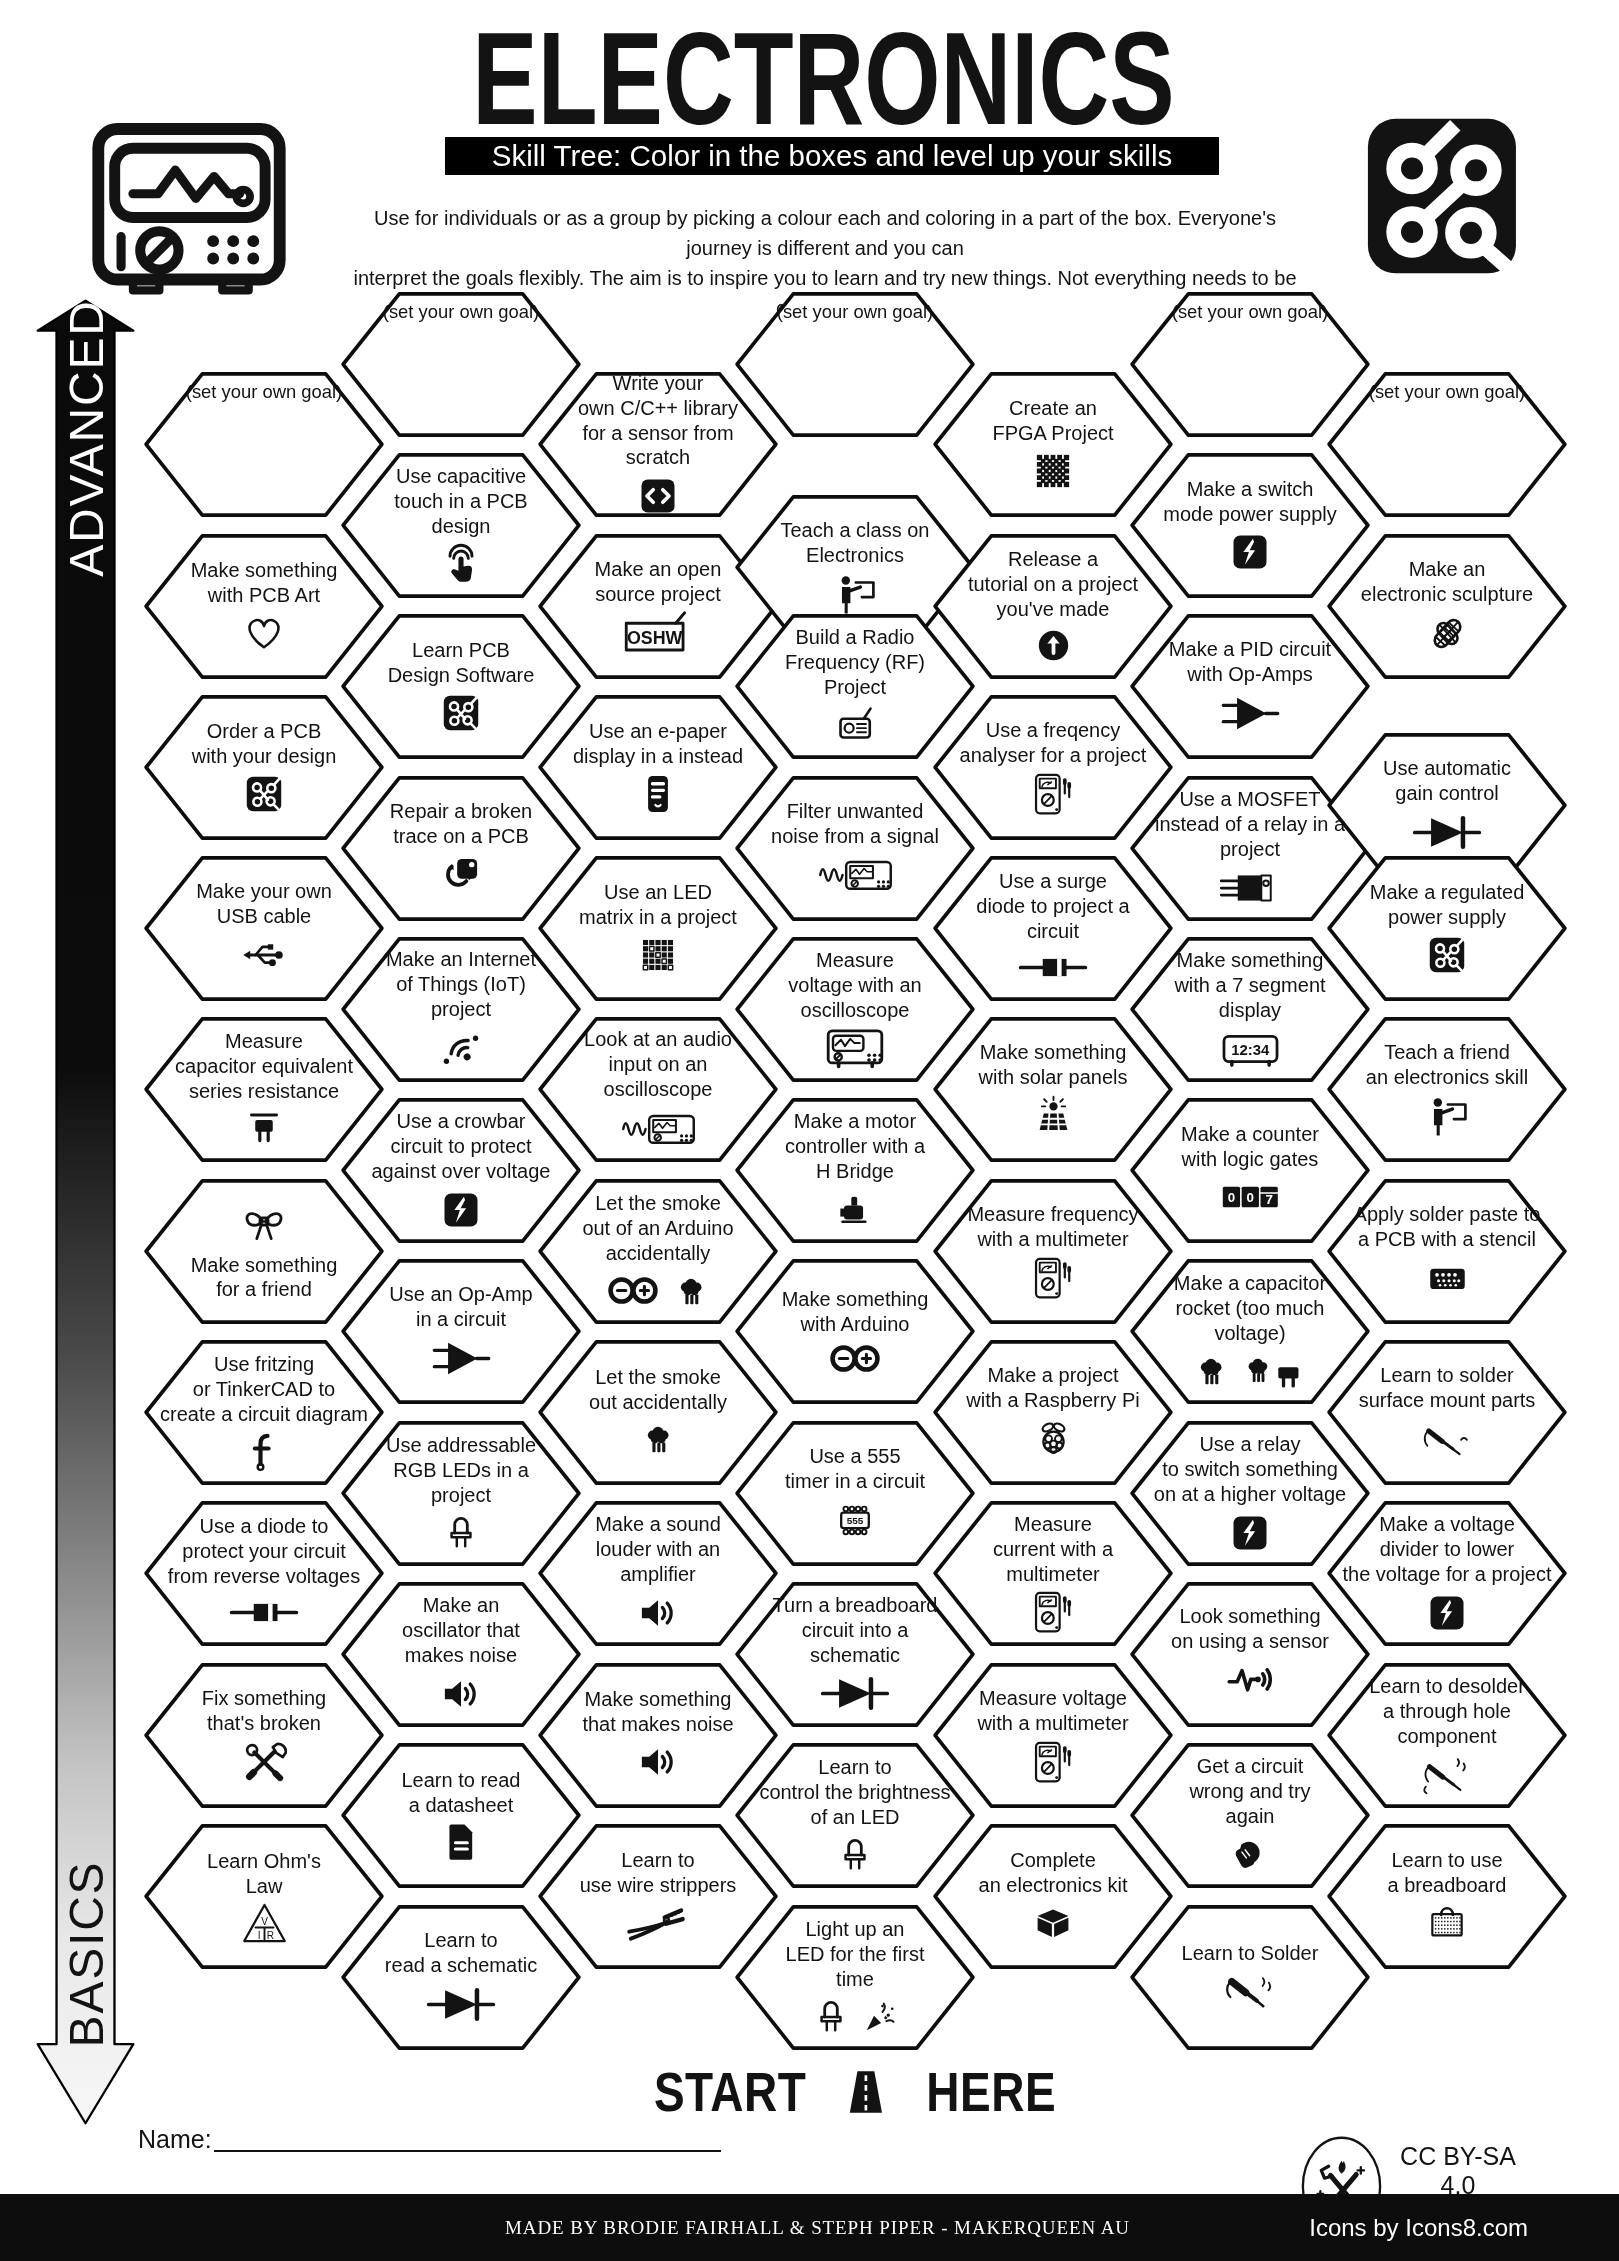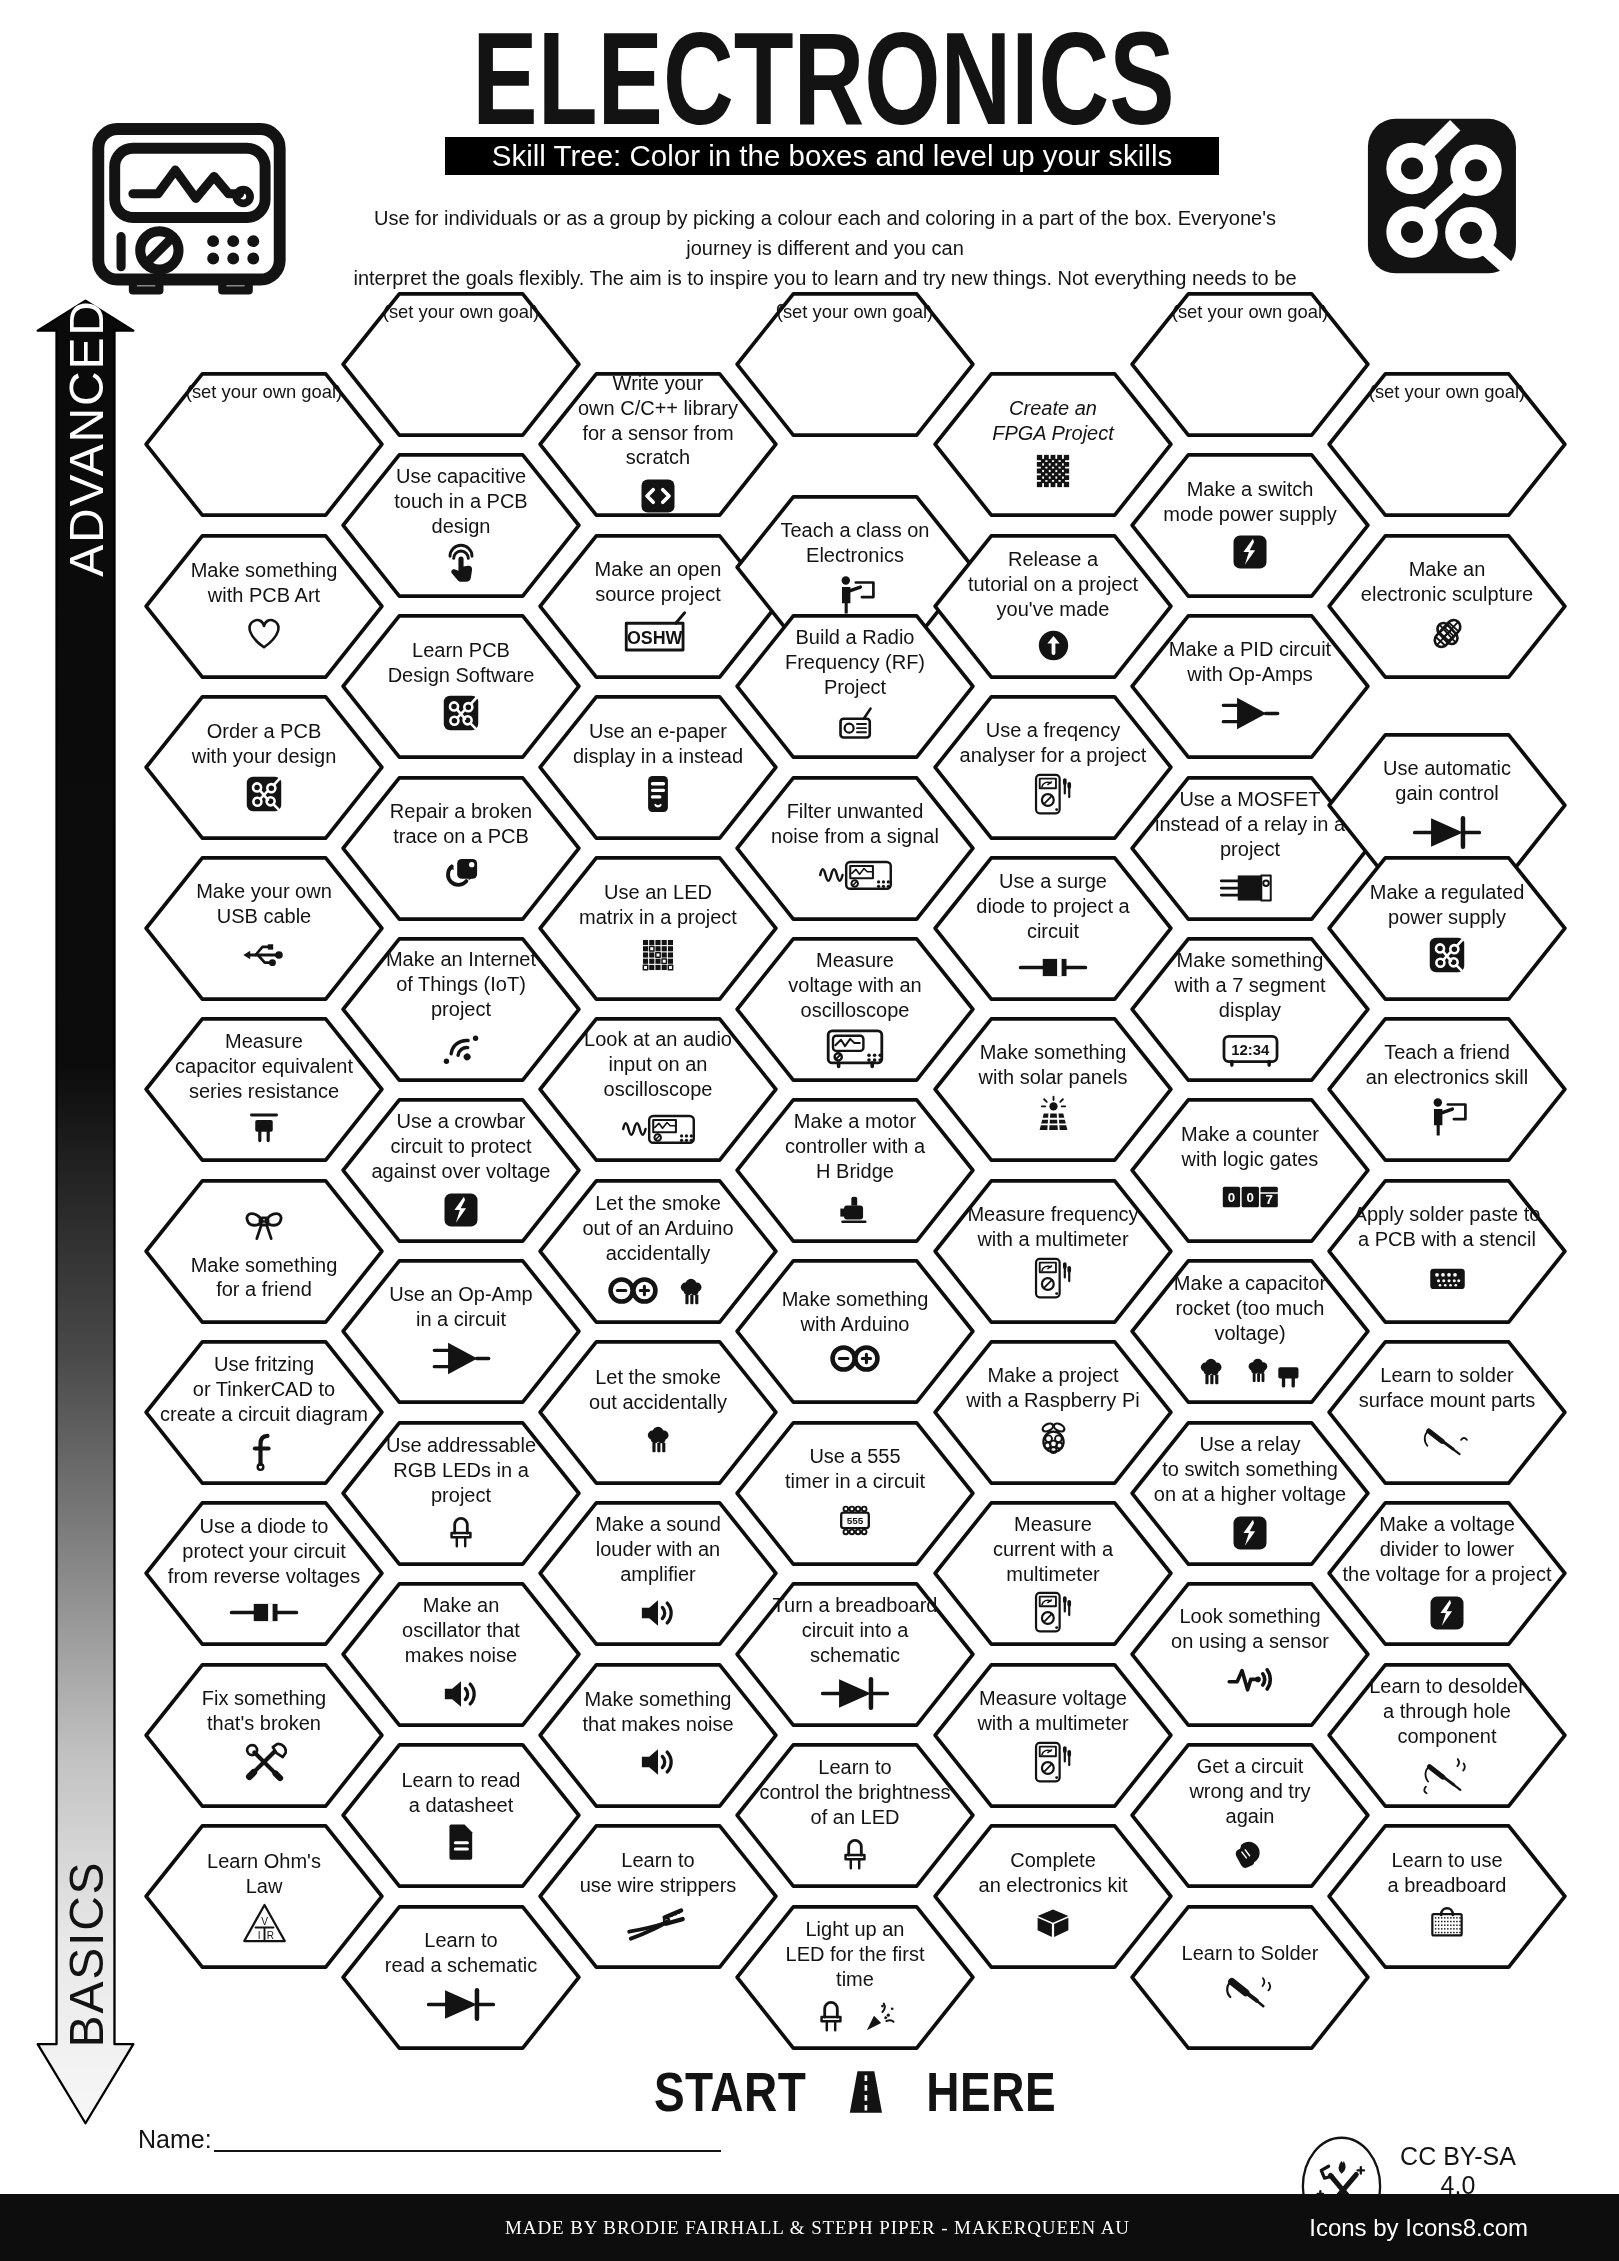--- a/index.html
+++ b/index.html
@@ -979,21 +979,21 @@
                   <circle cx="84" cy="56" r="5"></circle>
                   <circle cx="66" cy="28" r="4"></circle>
                   <circle cx="96" cy="36" r="4"></circle>
                   <rect x="72" y="60" width="8" height="8" transform="rotate(30 76 64)"></rect>
                 </g>
               </g>
             </svg>
           </div>
         </div>
       </div>
-      <div class="hex" style="left: 933px; top: 372px; font-style: italic;">
+      <div class="hex" style="left: 933px; top: 372px;">
         <svg class="shape" viewBox="0 0 520 315">
           <polygon points="126,4 394,4 516,157 394,311 126,311 4,157" fill="#ffffff" stroke="#0d0d0d" stroke-width="8" stroke-linejoin="round"></polygon>
         </svg>
         <div class="content">
           <span class="label">Create an
 FPGA Project</span>
           <div class="iconrow">
             <svg class="icon" viewBox="0 0 120 120" style="width:44px;height:44px">
               <g fill="none" stroke="#131313" stroke-width="7" stroke-linecap="round" stroke-linejoin="round">
                 <rect x="16" y="16" width="88" height="88" fill="#131313" stroke="none"></rect>

